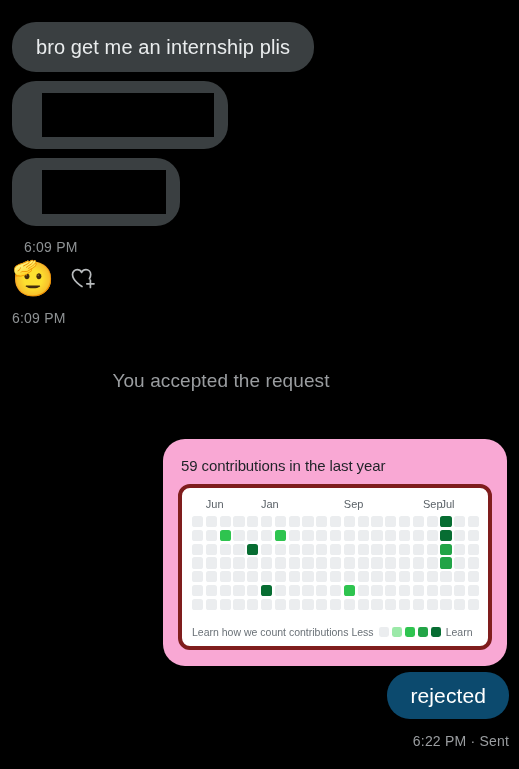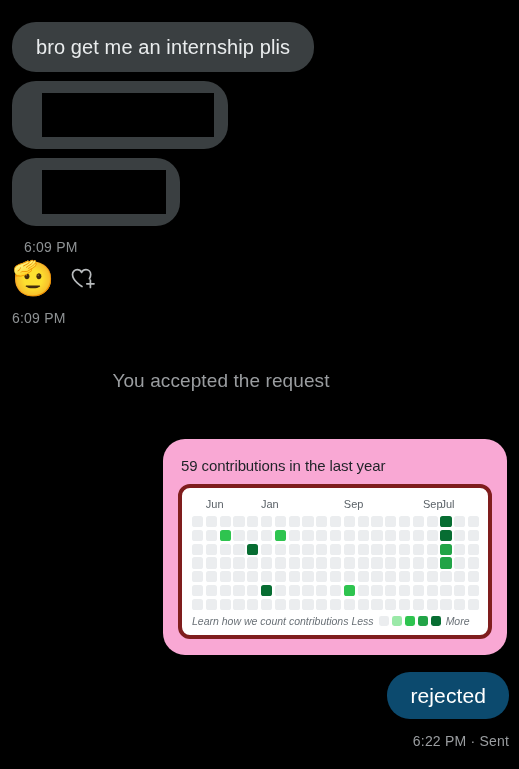--- a/index.html
+++ b/index.html
@@ -148,25 +148,24 @@
     border-radius: 2.6px;
     background: #ebedef;
   }
   .cell.l2 { background: #2ec44f; }
   .cell.l3 { background: #22a447; }
   .cell.l4 { background: #076d32; }
 
   .gh-footer {
     display: flex;
     align-items: flex-end;
-    margin-top: 5px;
+    margin-top: 16px;
     margin-left: 2px;
     font-size: 10.5px;
     color: #6a7177;
-    font-style: italic;
   }
   .gh-learn { flex: 0 0 auto; }
   .gh-legend {
     margin-left: auto;
     display: flex;
     align-items: center;
     gap: 2px;
   }
   .gh-legend .lg {
     width: 10px;
@@ -403,21 +402,21 @@
         <span class="gh-learn">Learn how we count contributions</span>
         <span class="gh-legend">
           <span class="lab">Less</span>
           <span class="legend-swatches" style="display:flex;gap:3px;">
               <span class="lg" style="background: rgb(235, 237, 239);"></span>
               <span class="lg" style="background: rgb(155, 233, 168);"></span>
               <span class="lg" style="background: rgb(46, 196, 79);"></span>
               <span class="lg" style="background: rgb(34, 164, 71);"></span>
               <span class="lg" style="background: rgb(7, 109, 50);"></span>
             </span>
-          <span class="lab">More</span>
+          <span class="lab">Learn</span>
         </span>
       </div>
     </div>
   </div>
 
   <div class="bubble-out">
     <span>rejected</span>
   </div>
   <div class="out-meta">6:22 PM · Sent</div>
 

